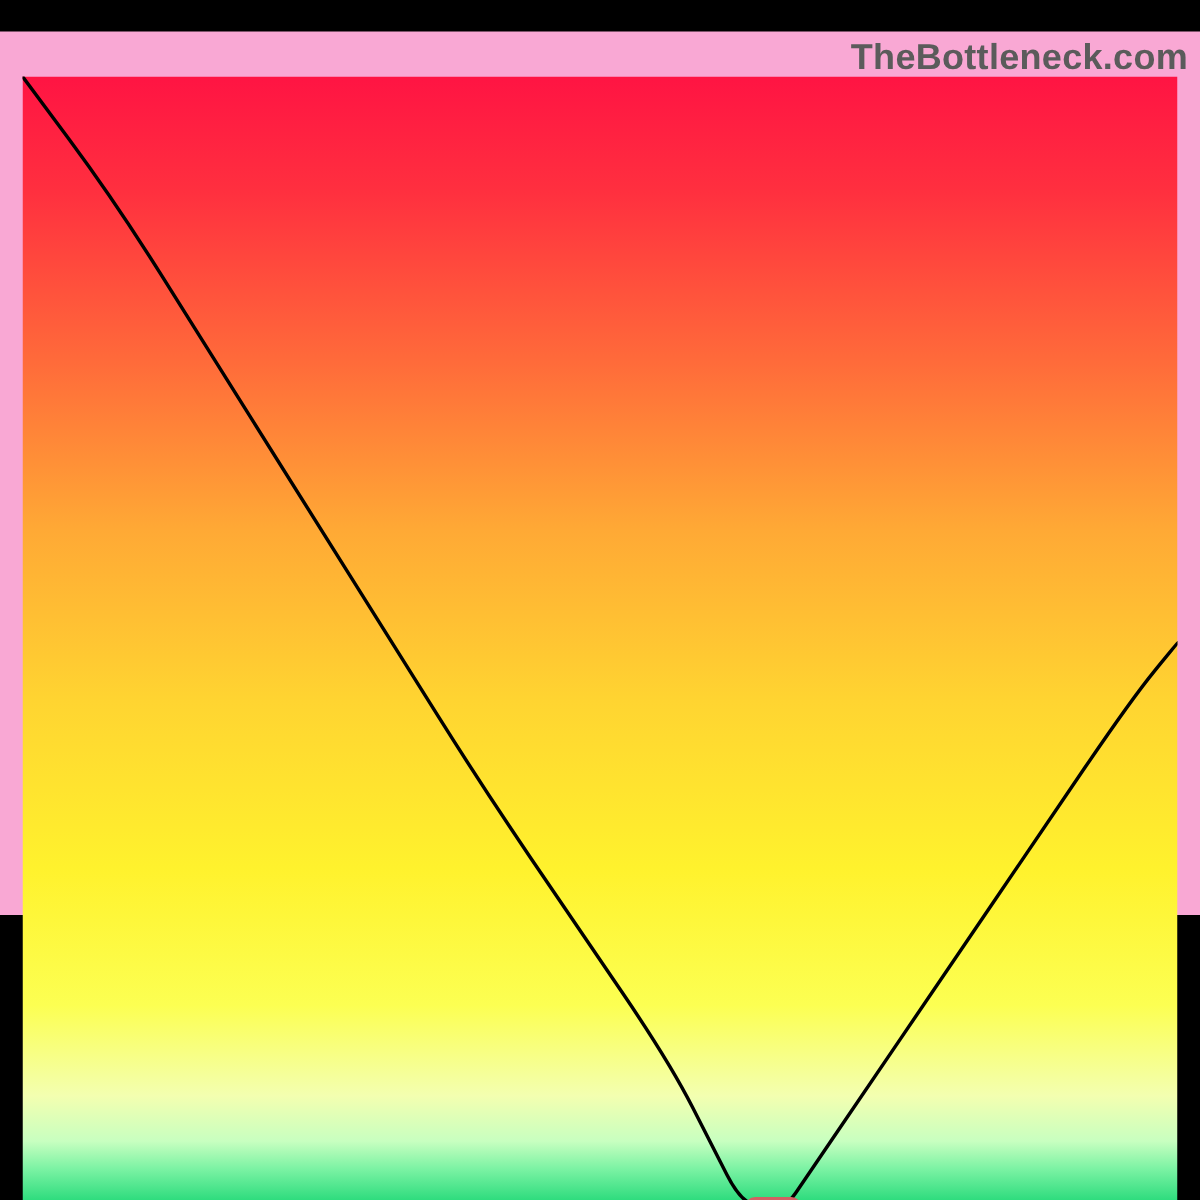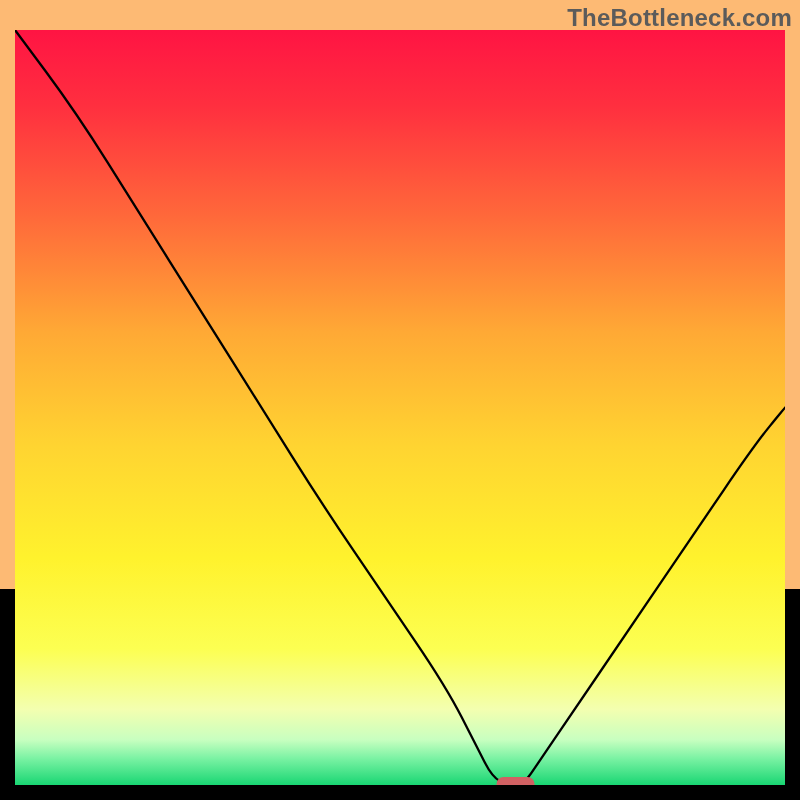--- a/index.html
+++ b/index.html
@@ -8,21 +8,22 @@
     width: 800px;
     height: 800px;
     overflow: hidden;
     background: #000;
     font-family: Arial, Helvetica, sans-serif;
   }
   .frame {
     position: relative;
     width: 800px;
     height: 589px;
-    background: #fdba74;
+    background: #f9a8d4;
+    margin-top: 21px;
   }
   .watermark {
     position: absolute;
     top: 4px;
     right: 8px;
     font-size: 24px;
     font-weight: 600;
     color: #5b5b5b;
     letter-spacing: 0.2px;
     z-index: 5;

